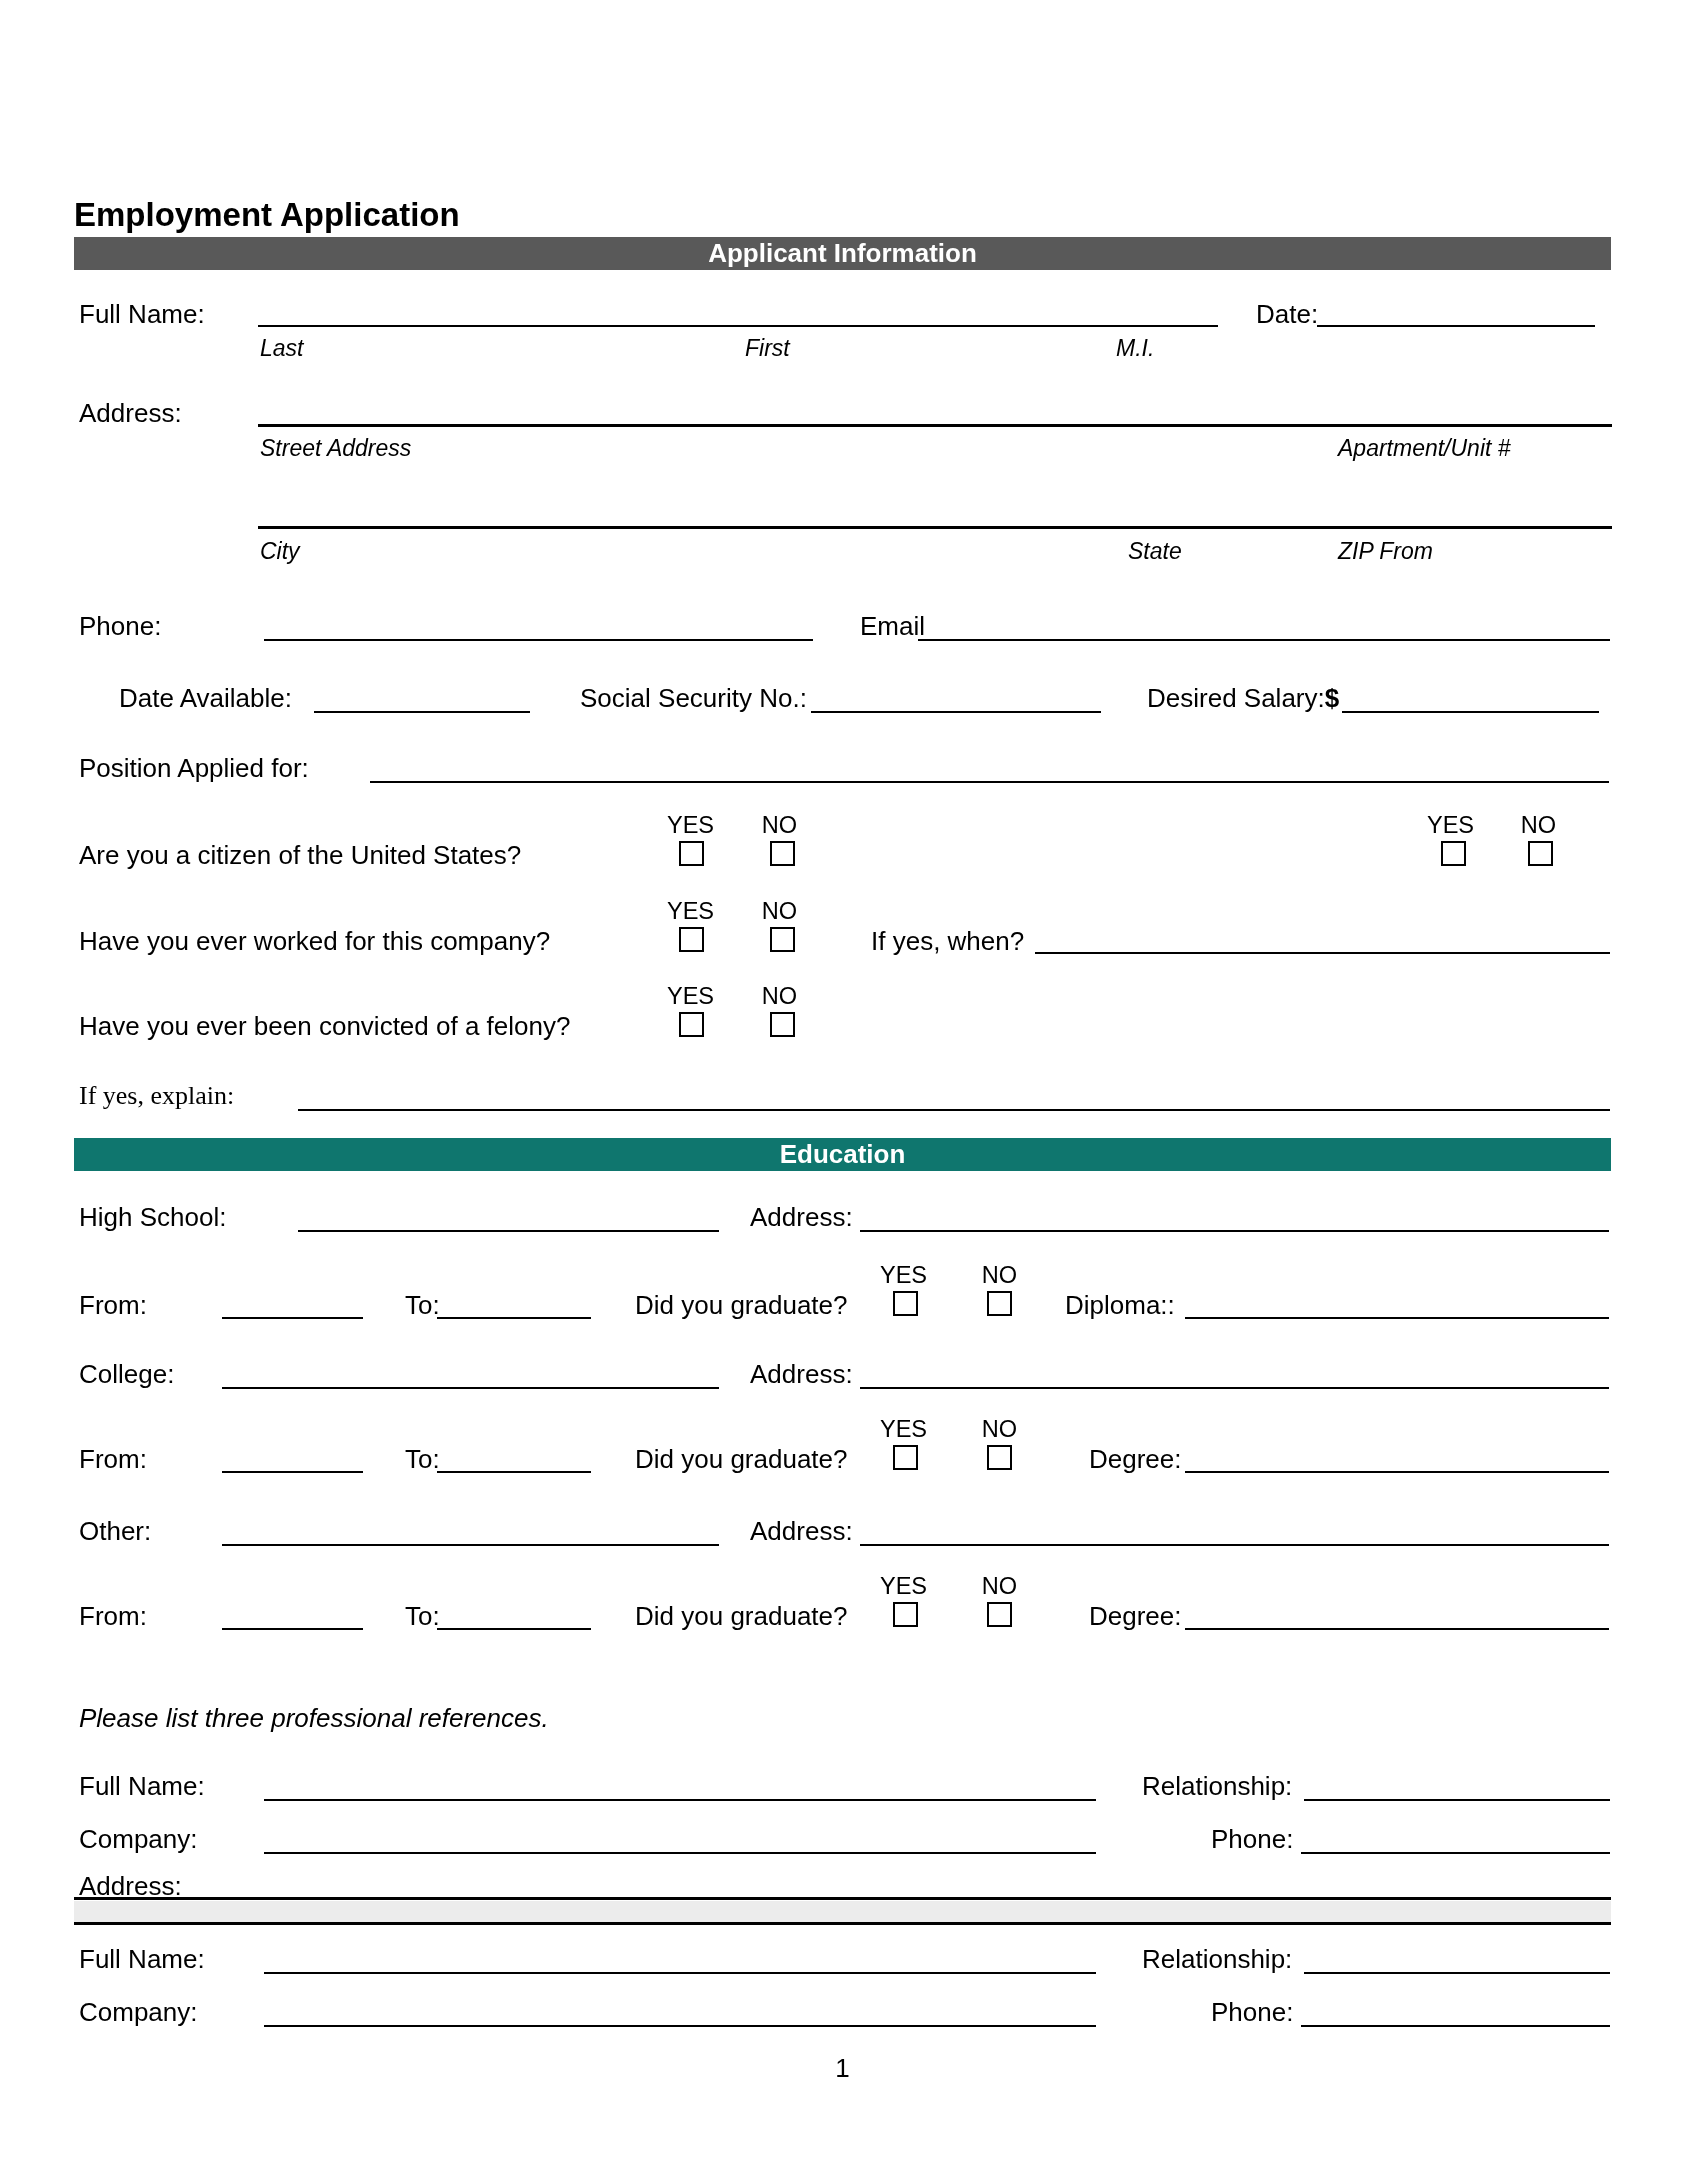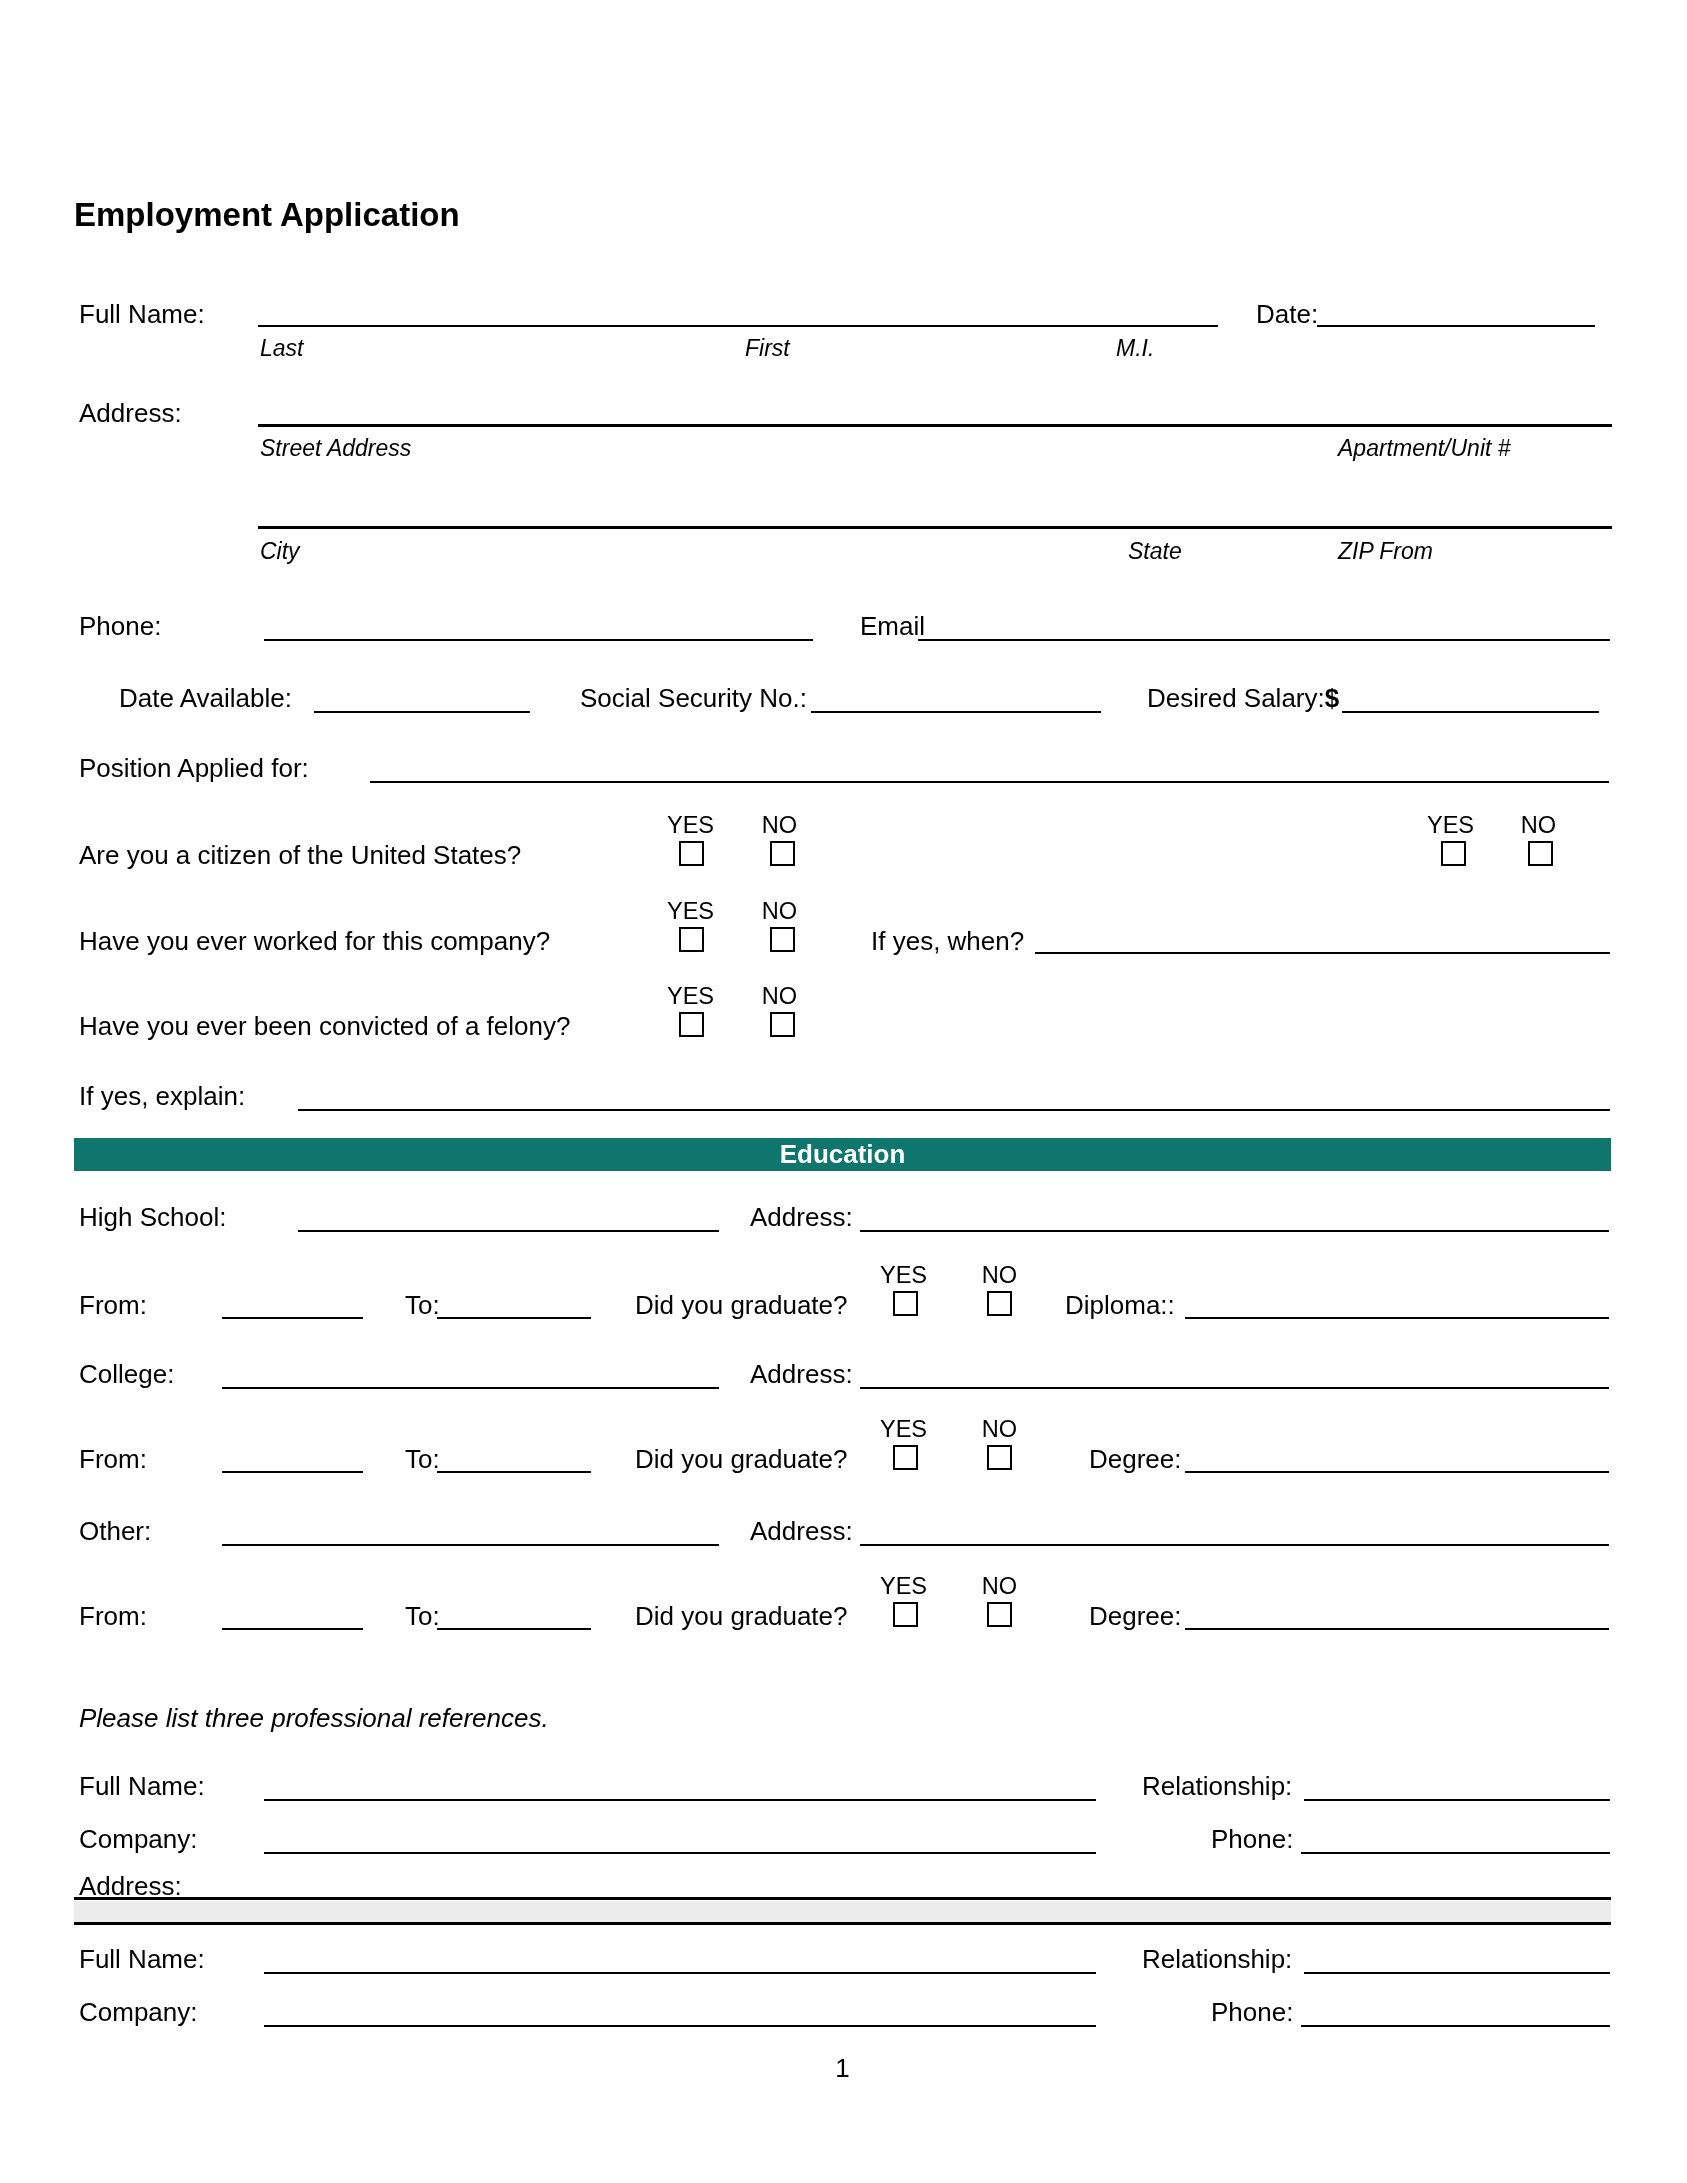--- a/index.html
+++ b/index.html
@@ -27,20 +27,21 @@
   .pageno { position:absolute; left:74px; width:1537px; top:2053px; text-align:center; font-size:26px; }
   .bold { font-weight:bold; }
 </style>
 </head>
 <body>
 
 <div class="page">
 
   <div class="form-title">Employment Application</div>
 
+  <div class="bar" style="top: 237px; background: rgb(89, 89, 89);">Applicant Information</div>
 
   <div class="lbl" style="left:79px; top:299px;">Full Name:</div>
   <div class="wline" style="left:258px; top:325px; width:960px;"></div>
   <div class="hint" style="left:260px; top:335px;">Last</div>
   <div class="hint" style="left:699px; top:335px;margin-left:46px;">First</div>
   <div class="hint" style="left:1116px; top:335px;">M.I.</div>
   <div class="lbl" style="left:1256px; top:299px;">Date:</div>
   <div class="wline" style="left:1317px; top:325px; width:278px;"></div>
 
   <div class="lbl" style="left:79px; top:398px;">Address:</div>
@@ -84,21 +85,21 @@
   <div class="cb" style="left:770px; top:927px;"></div>
   <div class="lbl" style="left:871px; top:926px;">If yes, when?</div>
   <div class="wline" style="left:1035px; top:952px; width:575px;"></div>
 
   <div class="ysno" style="left:660px; top:983px;">YES</div>
   <div class="ysno" style="left:749px; top:983px;">NO</div>
   <div class="lbl" style="left:79px; top:1011px;">Have you ever been convicted of a felony?</div>
   <div class="cb" style="left:679px; top:1012px;"></div>
   <div class="cb" style="left:770px; top:1012px;"></div>
 
-  <div class="lbl" style="left:79px; top:1081px;">If yes, explain:</div>
+  <div class="lbl" style="left:79px; top:1081px;font-family:Liberation Serif, serif;">If yes, explain:</div>
   <div class="wline" style="left:298px; top:1109px; width:1312px;"></div>
 
   <div class="bar" style="top: 1138px; background: #0f766e;">Education</div>
 
   <div class="lbl" style="left:79px; top:1202px;">High School:</div>
   <div class="wline" style="left:298px; top:1230px; width:421px;"></div>
   <div class="lbl" style="left:750px; top:1202px;">Address:</div>
   <div class="wline" style="left:860px; top:1230px; width:749px;"></div>
   <div class="ysno" style="left:873px; top:1262px;">YES</div>
   <div class="ysno" style="left:969px; top:1262px;">NO</div>

